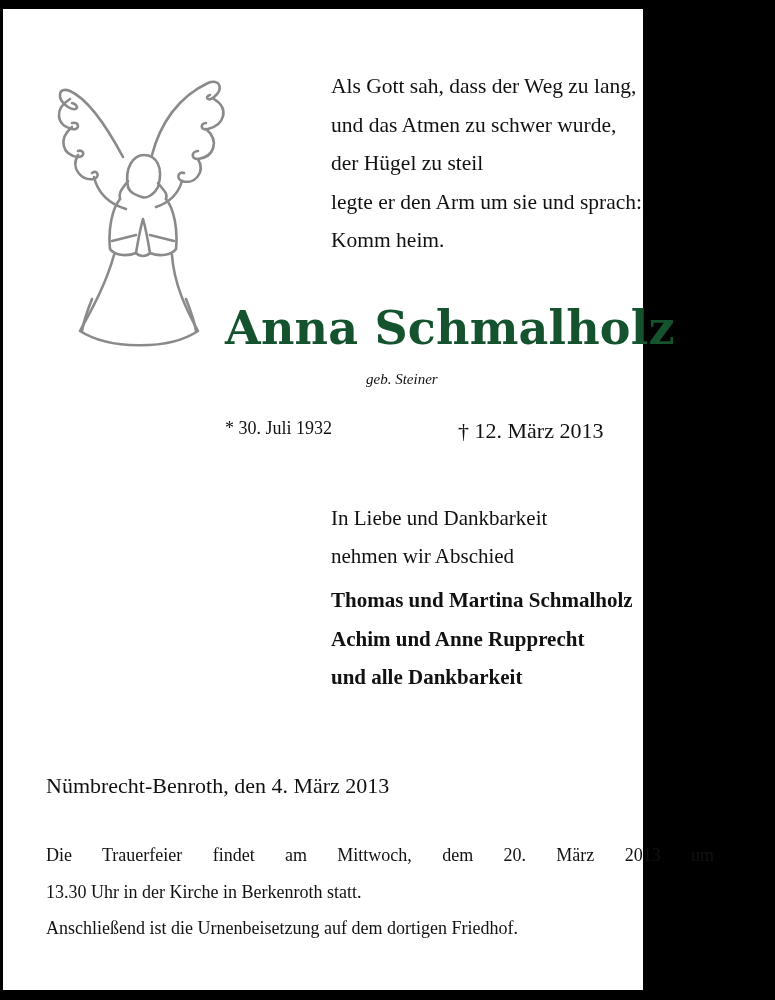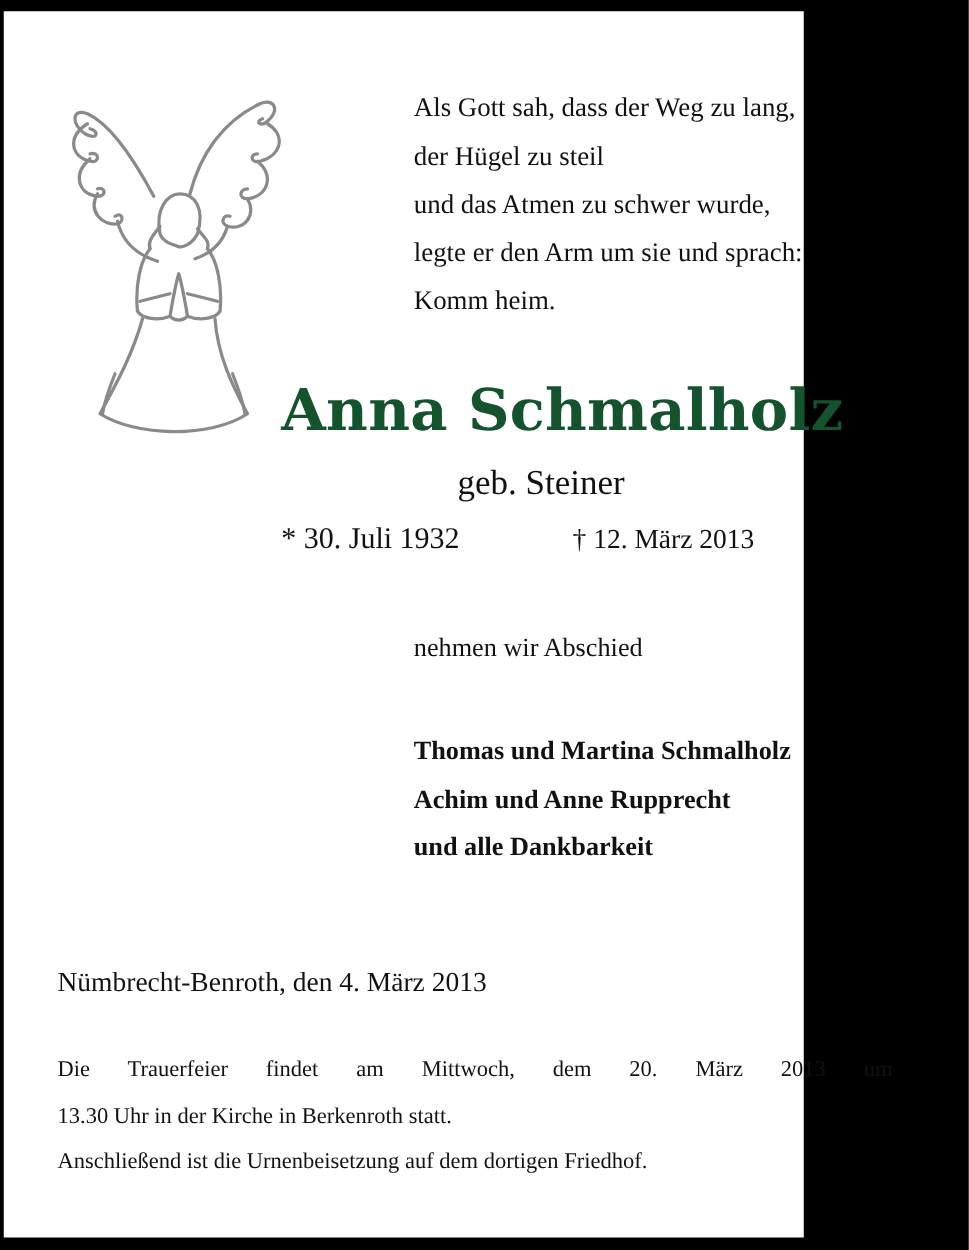--- a/index.html
+++ b/index.html
@@ -4,22 +4,22 @@
 <style>
   html, body { margin:0; padding:0; }
   body { width:775px; height:1000px; background:#000; position:relative; overflow:hidden; }
   .card { position:absolute; left:3px; top:9px; width:640px; height:981px; background:#fff; }
   .serif { font-family:"DejaVu Serif", "Liberation Serif", serif; color:#14532d; }
   .lserif { font-family:"Liberation Serif", "DejaVu Serif", serif; color:#111; }
   .angel { position:absolute; left:45px; top:60px; width:190px; height:290px; }
   .poem { position:absolute; left:328px; top:58px; font-size:21.5px; line-height:38.5px; }
   .poem div { white-space:nowrap; }
   .name { position:absolute; left:222px; top:292px; font-size:46px; font-weight:bold; letter-spacing:0.2px; white-space:nowrap; }
-  .maiden { position:absolute; left:363px; top:362px; font-size:28px; white-space:nowrap; }
-  .born { position:absolute; left:222px; top:409px; font-size:24px; white-space:nowrap; }
+  .maiden { position:absolute; left:363px; top:362px; font-size:15px; white-space:nowrap;font-style:italic; }
+  .born { position:absolute; left:222px; top:409px; font-size:18px; white-space:nowrap; }
   .died { position:absolute; left:455px; top:409px; font-size:22px; white-space:nowrap; }
   .farewell { position:absolute; left:328px; top:490px; font-size:21px; line-height:38px; }
   .mourners { position:absolute; left:328px; top:572px; font-size:21px; font-weight:bold; line-height:38.5px; }
   .mourners div, .farewell div { white-space:nowrap; }
   .place { position:absolute; left:43px; top:764px; font-size:22px; white-space:nowrap; }
   .info { position:absolute; left:43px; top:828px; width:668px; font-size:18px; line-height:36.5px; }
   .info .justify { text-align:justify; text-align-last:justify; }
   .info div { white-space:nowrap; }
   .info .justify { white-space:normal; }
 </style>
@@ -53,32 +53,33 @@
 
       <path d="M88 184 C90 172 92 160 95 150 C98 160 100 172 102 184 C98 188 92 188 88 184 Z"></path>
 
       <path d="M66 186 C58 215 44 240 32 262 C60 280 120 282 150 262 C138 240 126 215 124 186"></path>
       <path d="M34 262 C36 250 40 240 44 230 M148 262 C146 250 142 240 138 230"></path>
     </svg>
   </div>
 
   <div class="poem lserif">
     <div>Als Gott sah, dass der Weg zu lang,</div>
+    <div>und das Atmen zu schwer wurde,</div>
     <div>der Hügel zu steil</div>
-    <div>und das Atmen zu schwer wurde,</div>
     <div>legte er den Arm um sie und sprach:</div>
     <div>Komm heim.</div>
   </div>
 
   <div class="name serif">Anna Schmalholz</div>
   <div class="maiden lserif">geb. Steiner</div>
   <div class="born lserif">* 30. Juli 1932</div>
   <div class="died lserif">† 12. März 2013</div>
 
   <div class="farewell lserif">
+    <div>In Liebe und Dankbarkeit</div>
     <div>nehmen wir Abschied</div>
   </div>
 
   <div class="mourners lserif">
     <div>Thomas und Martina Schmalholz</div>
     <div>Achim und Anne Rupprecht</div>
     <div>und alle Dankbarkeit</div>
   </div>
 
   <div class="place lserif">Nümbrecht-Benroth, den 4. März 2013</div>

